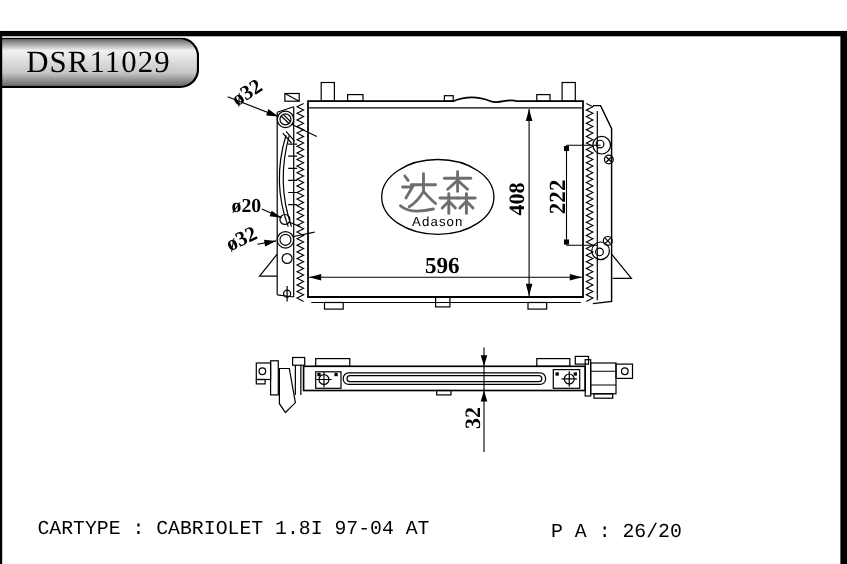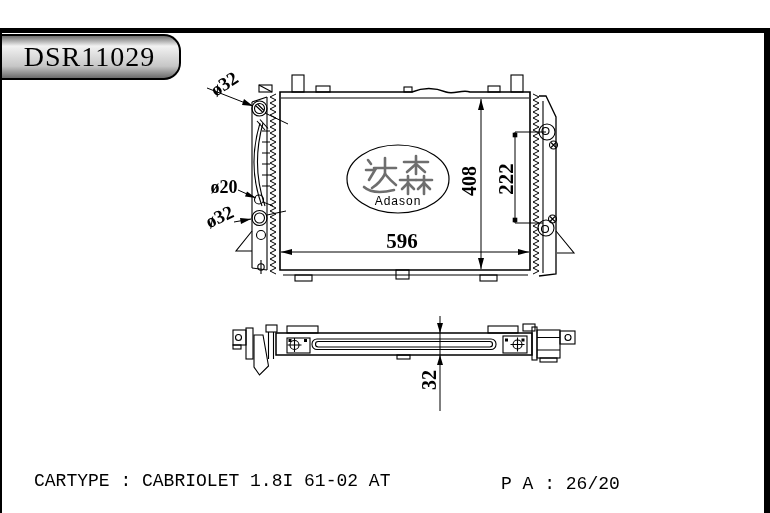--- a/index.html
+++ b/index.html
@@ -204,21 +204,21 @@
     </g>
     <g stroke="#000" fill="none" stroke-width="1">
       <path d="M440,288 L440,383"></path>
       <polygon fill="#000" stroke="none" points="440,305 437,295 443,295"></polygon>
       <polygon fill="#000" stroke="none" points="440,327 437,337 443,337"></polygon>
       <text class="dimtxt" x="429" y="352" font-size="20" text-anchor="middle" dy="0.35em" stroke="none" transform="rotate(-90 429 352)">32</text>
     </g>
   </svg>
 
   <div class="spec-col spec-left">
-    <div>CARTYPE : CABRIOLET 1.8I 61-02 AT</div>
+    <div>CARTYPE : CABRIOLET 1.8I 97-04 AT</div>
     
     
     
   </div>
   <div class="spec-col spec-right">
     <div>P A : 26/20</div>
     
     
     
   </div>

